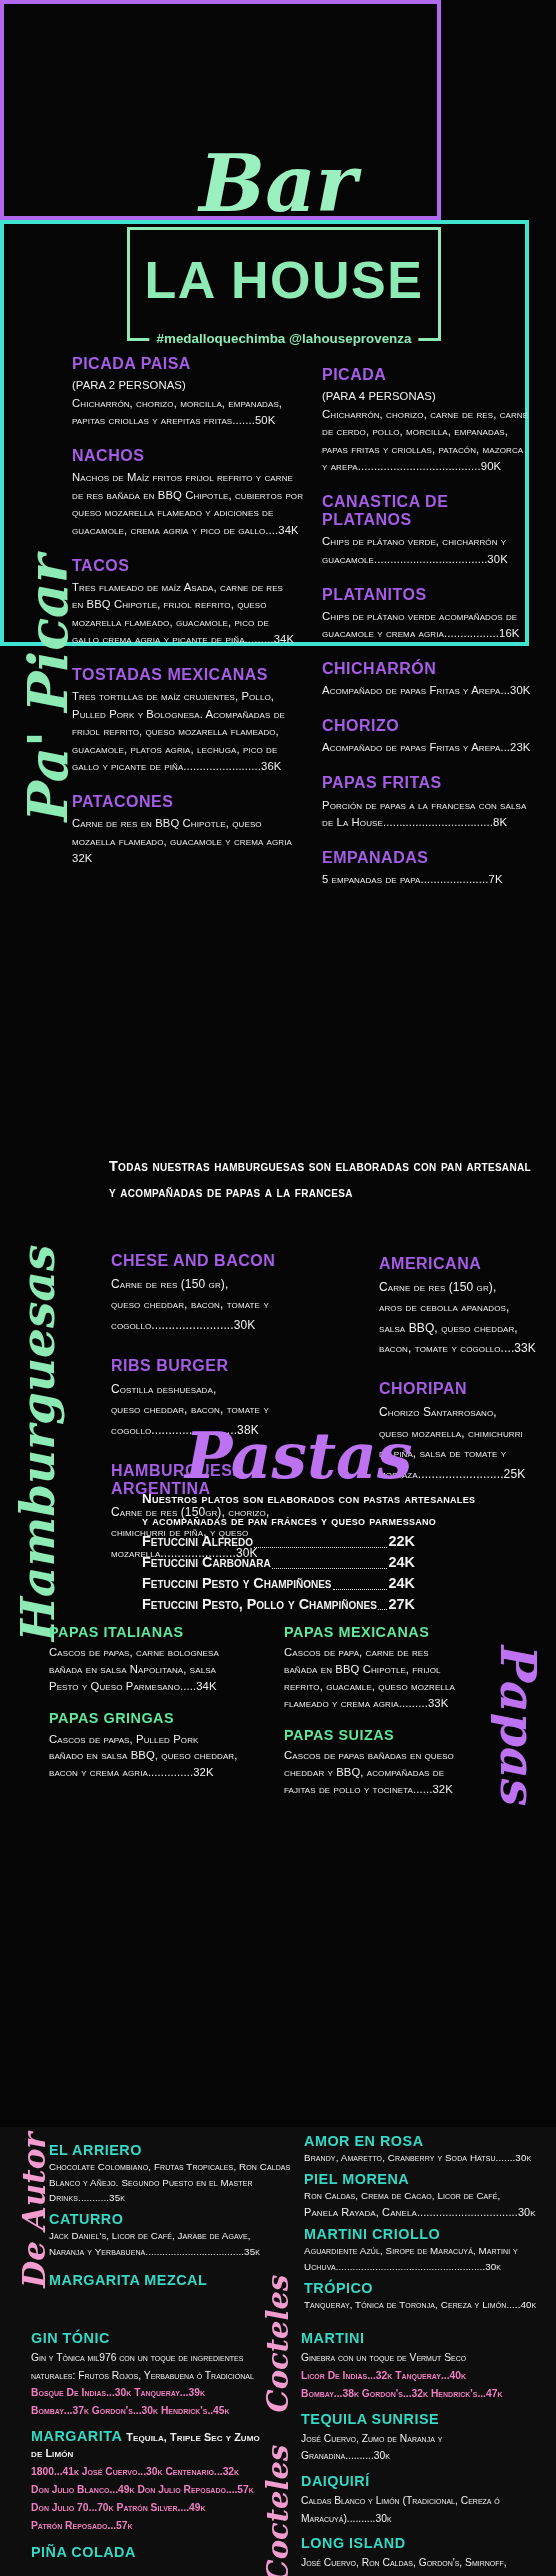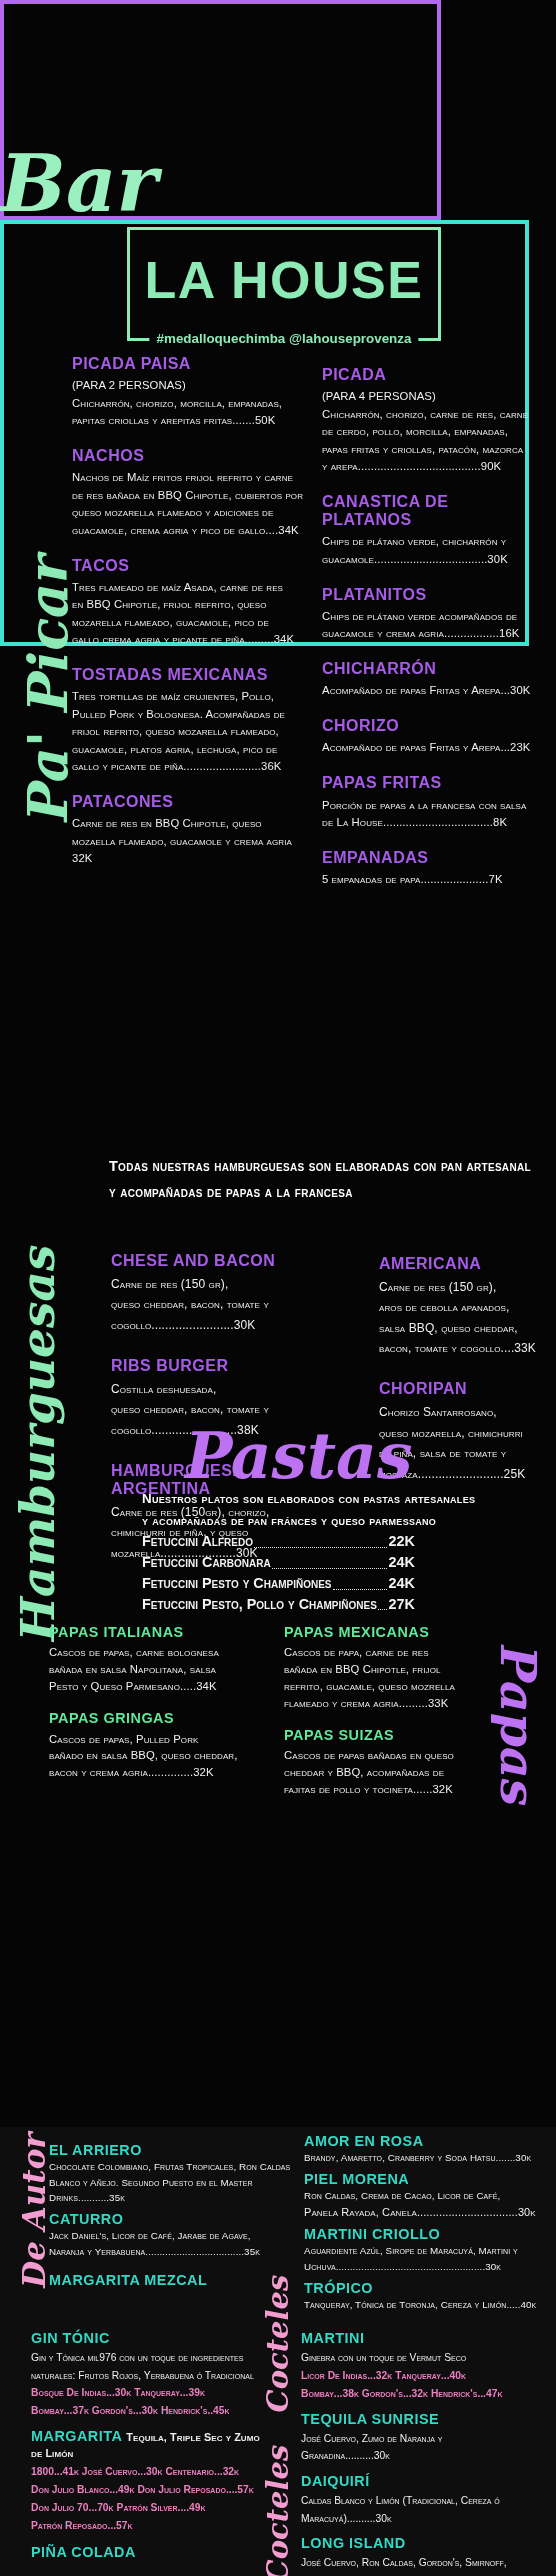--- a/index.html
+++ b/index.html
@@ -9,21 +9,21 @@
   .bg{position:absolute;left:0;width:556px;z-index:0}
   #bg-mid{top:2127px;height:757px;background:#0e0e0e}
   .z{z-index:2}
   
   .script{font-family:"DejaVu Serif",serif;font-style:italic;font-weight:bold;white-space:nowrap}
   .vscript{position:absolute;transform-origin:left top;z-index:2;text-align:center}
   .rotm90{transform:rotate(-90deg)}
   .rot90{transform-origin:left top;transform:rotate(90deg)}
   .mint{color:#8deab5}.pink{color:#f29cd0}.purpleL{color:#bd72f2}
   
-  #bar-script{left:0;right:0;top:138px;font-size:78px;color:#9bf0c0}
+  #bar-script{left:0;right:0;top:138px;text-align:center;font-size:78px;color:#9bf0c0}
   #logo-box{left:127px;top:227px;width:308px;height:108px;border:3.6px solid #8deab5}
   #logo-text{margin-top:24px;text-align:center;font-size:52px;font-weight:800;letter-spacing:1.5px;color:#8deab5;line-height:1}
   #logo-tags{position:absolute;bottom:-8.2px;left:50%;transform:translateX(-50%);background:#050505;
              padding:0 7.2px;font-size:13.4px;color:#8deab5;white-space:nowrap;font-weight:bold}
   
   .col{position:absolute;display:flex;flex-direction:column;z-index:2}
   .item{margin-bottom:17.5px}
   .ih{font-weight:700;letter-spacing:0.5px;margin-bottom:4.1px}
   .h-purple{color:#a75ce8;font-size:16px}
   .h-green{color:#5fe89a;font-size:14.4px}

